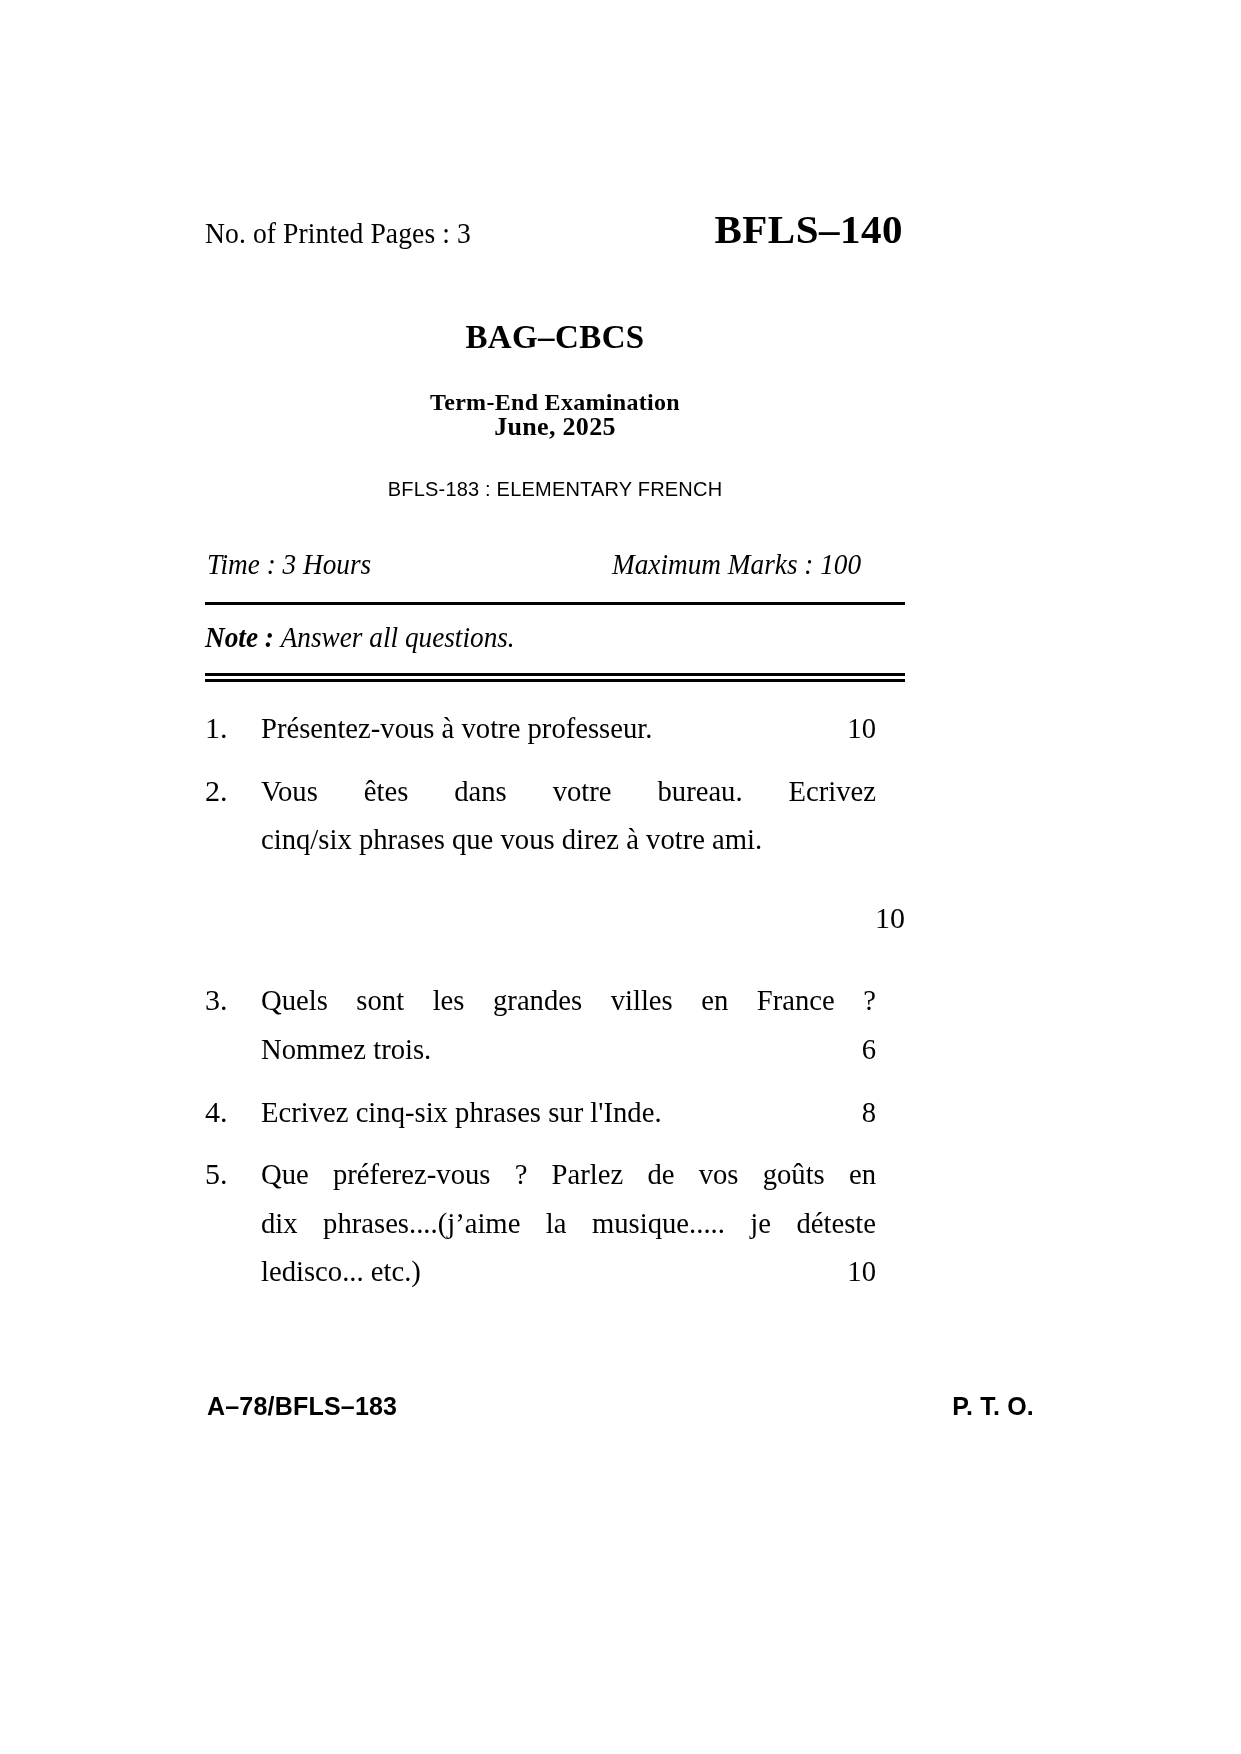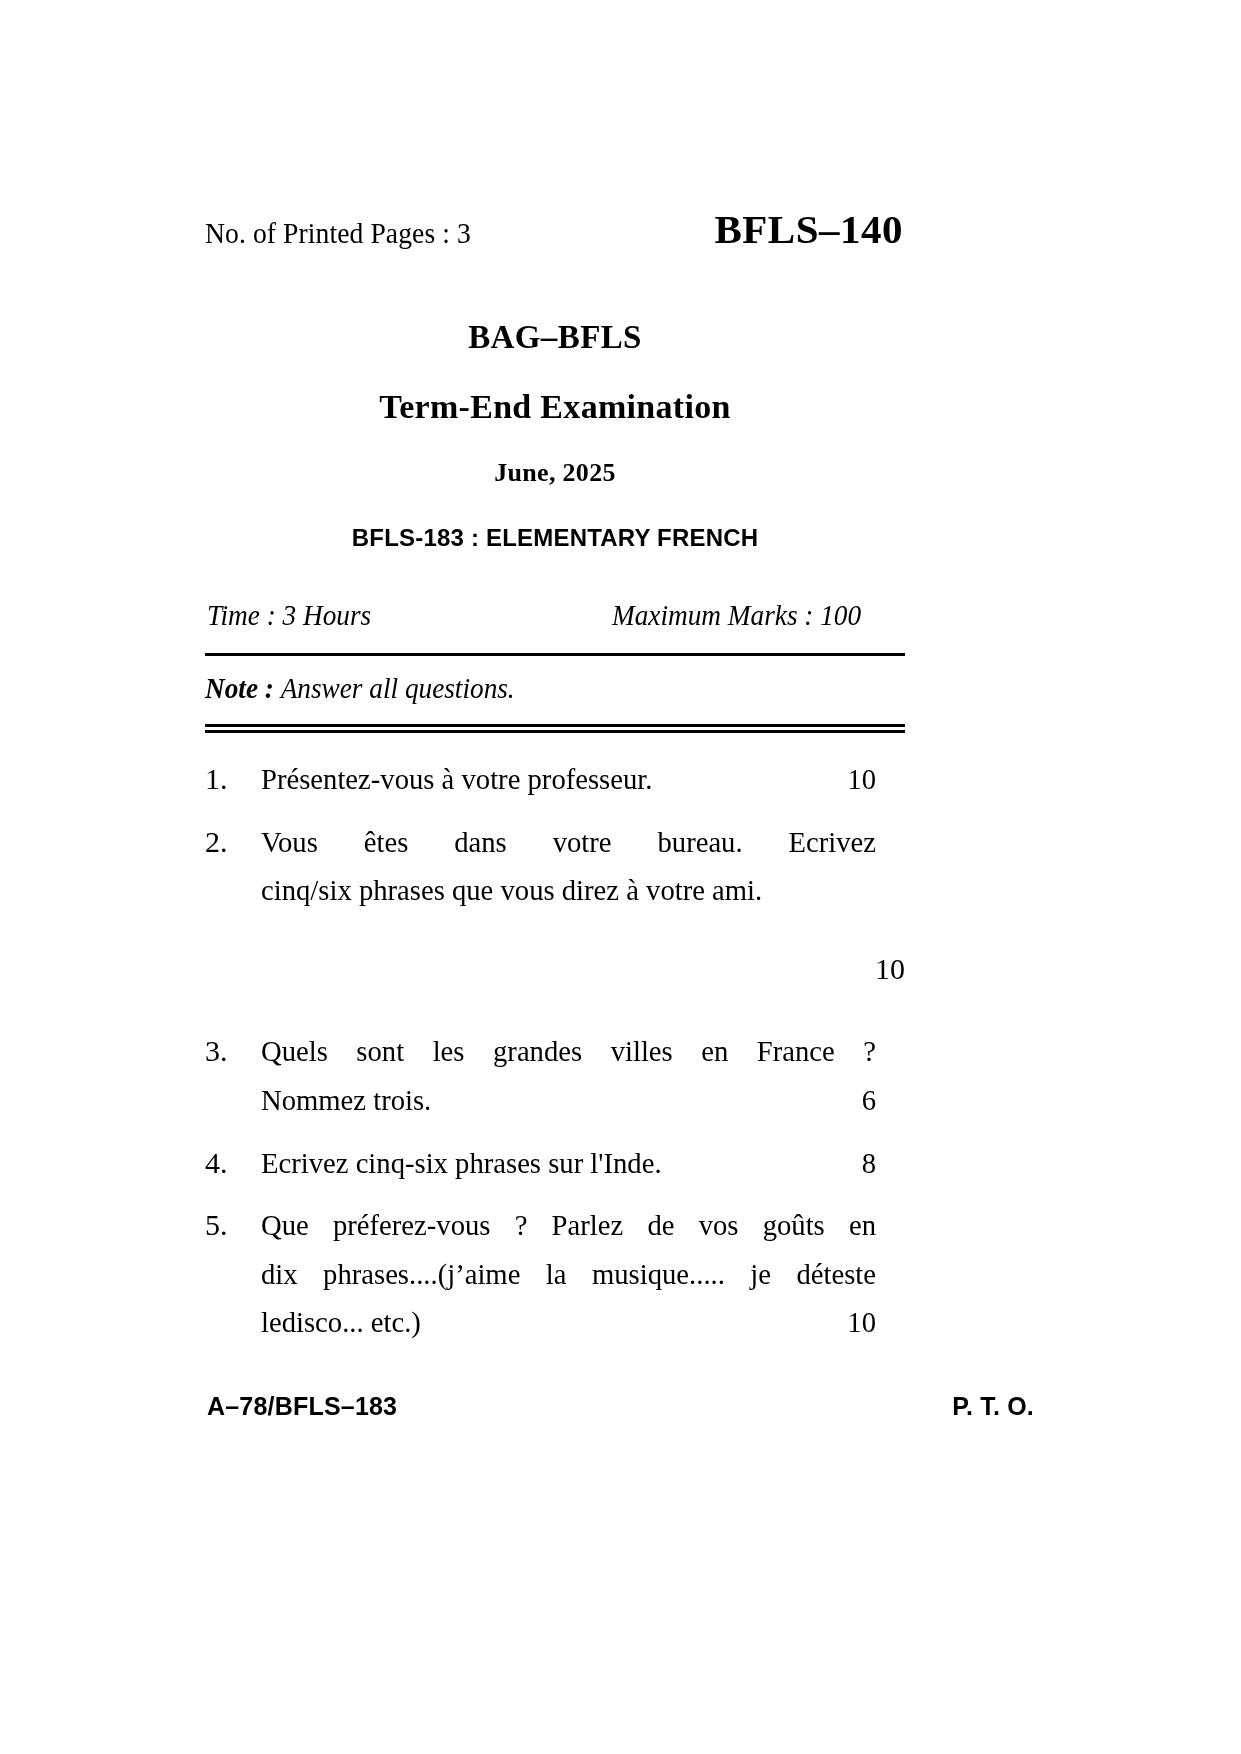--- a/index.html
+++ b/index.html
@@ -56,33 +56,32 @@
   .t-line {
     font-weight: bold;
     line-height: 1.0;
   }
   .t-prog {
     font-size: 33px;
     letter-spacing: 0.4px;
     margin-bottom: 36px;
   }
   .t-exam {
-    font-size: 34px;
+    font-size: 24px;
     letter-spacing: 0.3px;
-    margin-bottom: 36px;
   }
   .t-session {
     font-size: 26px;
     letter-spacing: 0.3px;
     margin-bottom: 38px;
   }
   .t-subject {
     font-family: "Liberation Sans", "DejaVu Sans", sans-serif;
-    font-size: 24px;
-    font-weight: bold;
+    font-size: 20px;
+    font-weight: normal;
     letter-spacing: 0.2px;
     margin-bottom: 17px;
   }
 
   
   .meta-row {
     margin-top: 47px;
     display: flex;
     justify-content: space-between;
     font-style: italic;
@@ -198,21 +197,21 @@
 <div class="page">
 
   <div class="content">
 
     <div class="header-row">
       <div class="printed-pages">No. of Printed Pages : 3</div>
       <div class="paper-code">BFLS–140</div>
     </div>
 
     <div class="title-block">
-      <div class="t-line t-prog">BAG–BFLS</div>
+      <div class="t-line t-prog">BAG–CBCS</div>
       <div class="t-line t-exam">Term-End Examination</div>
       <div class="t-line t-session">June, 2025</div>
       <div class="t-subject">BFLS-183 : ELEMENTARY FRENCH</div>
     </div>
 
     <div class="meta-row">
       <div class="meta-time">Time : 3 Hours</div>
       <div class="meta-marks">Maximum Marks : 100</div>
     </div>
 

